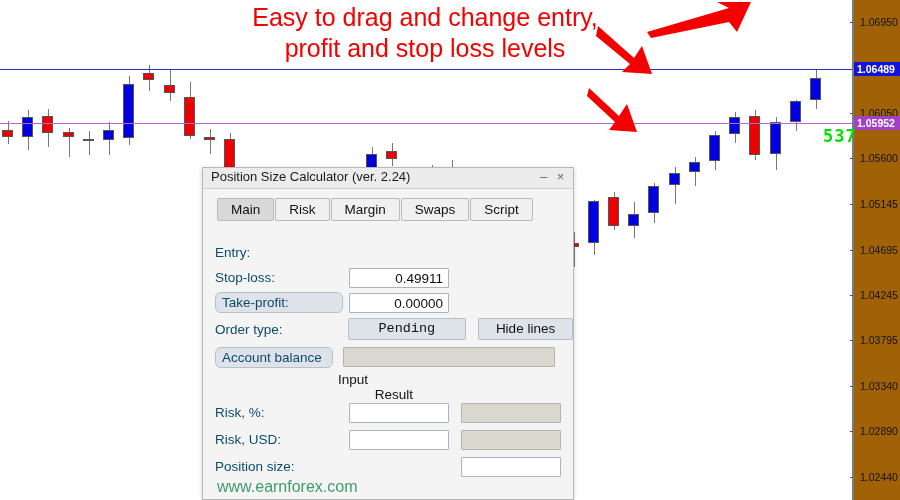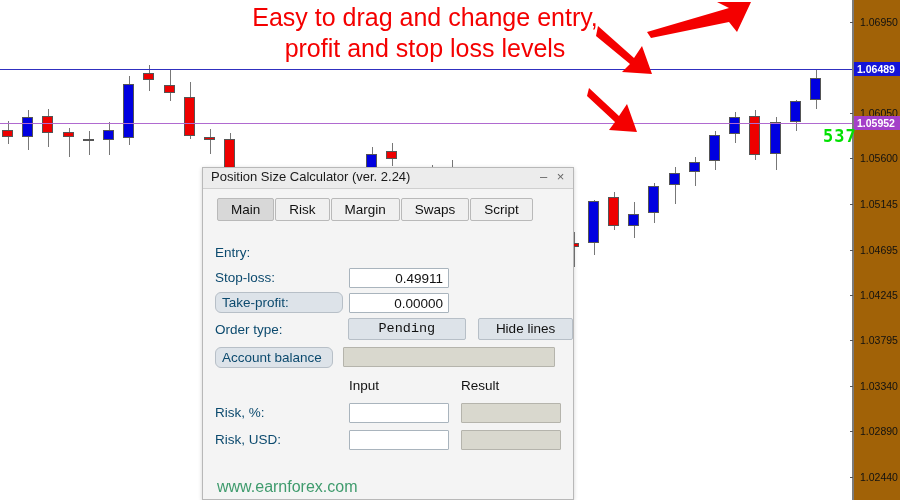--- a/index.html
+++ b/index.html
@@ -363,37 +363,43 @@
       <div class="sp"></div>
       <div class="actbtn" style="width:96px;">Hide lines</div>
     </div>
 
 
     <div class="row" style="height:26px;">
       <div class="lbl btnlike" style="width:118px;">Account balance</div>
       <div class="wide-res" style="margin-left:10px;"></div>
     </div>
 
-    <div class="row" style="height:26px;">
+    <div class="row" style="height:26px;flex-direction:column;">
       <div class="lbl"></div>
       <div class="colhdr" style="width:112px;">Input</div>
       <div class="colhdr">Result</div>
     </div>
 
     <div class="row" style="height:25px;">
       <div class="lbl">Risk, %:</div>
       <div class="inp blank"></div>
       <div class="sp"></div>
       <div class="res"></div>
     </div>
 
     <div class="row" style="height:25px;">
       <div class="lbl">Risk, USD:</div>
       <div class="inp blank"></div>
       <div class="sp"></div>
       <div class="res"></div>
     </div>
 
+    <div class="row" style="height:25px;">
+      <div class="lbl">Position size:</div>
+      <div class="sp" style="width:100px;"></div>
+      <div class="sp"></div>
+      <div class="inp blank"></div>
+    </div>
 
   </div>
 
   <div id="footer-link">www.earnforex.com</div>
 </div>
 
 </body></html>

